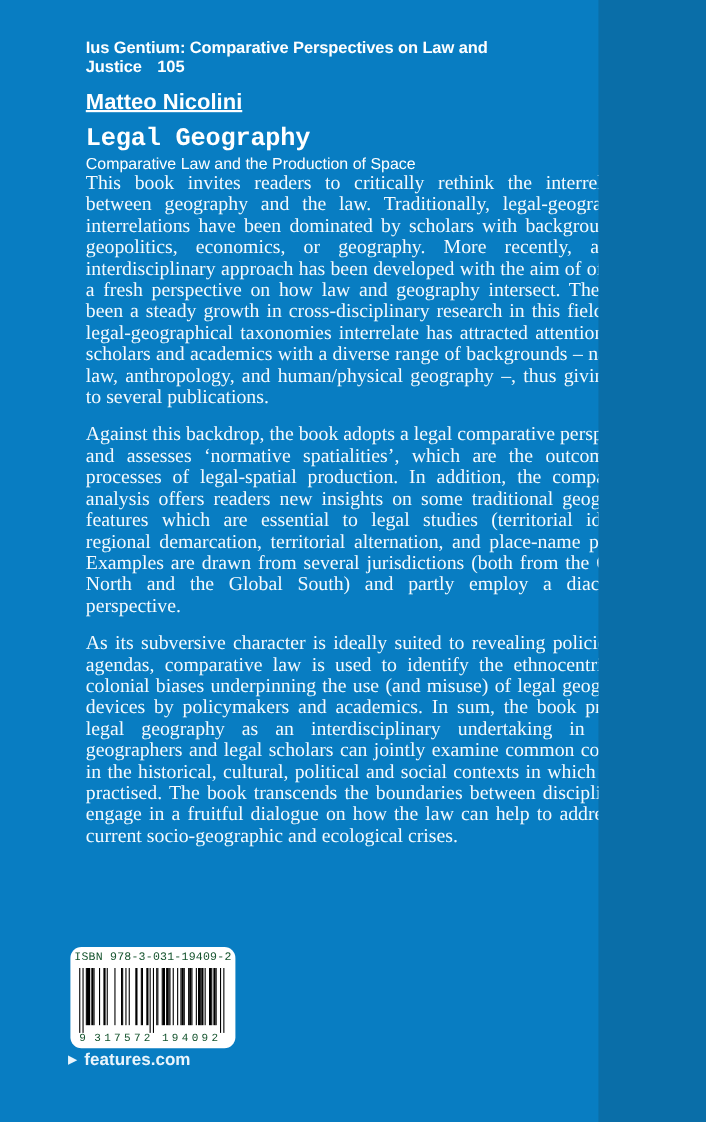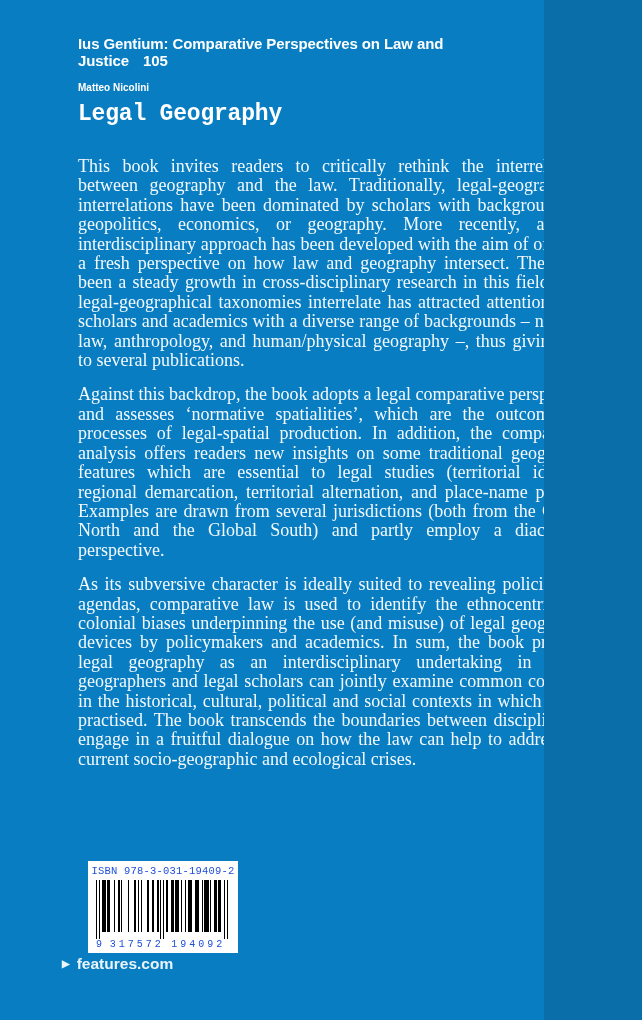--- a/index.html
+++ b/index.html
@@ -10,40 +10,40 @@
     background: #087dc2;
     overflow: hidden;
     color: #ffffff;
     font-family: "Liberation Sans", sans-serif;
   }
 
   
   .header { position: absolute; left: 78px; top: 35px; right: 40px; }
   .series { font-size: 15px; font-weight: bold; letter-spacing: -0.1px; }
   .series .vol { margin-left: 14px; }
-  .author { margin-top: 13px; font-size: 10px; font-weight: bold; }
+  .author { margin-top: 13px; font-size: 20px; font-weight: bold; text-decoration: underline; }
   .title  { margin: 8px 0 0; font-size: 23px; font-weight: bold; letter-spacing: -0.2px; line-height: 26px; font-family: Liberation Mono, monospace; }
   .subtitle { margin-top: 3px; font-size: 14.5px; font-weight: normal; }
 
   
   .blurb { position: absolute; left: 78px; top: 157px; width: 513px; }
   .blurb p {
     margin: 0 0 15px 0;
     font-family: "Liberation Serif", serif;
     font-size: 18px;
     line-height: 19.4px;
     text-align: justify;
     color: #f4fafe;
   }
 
   
   .barcode-box {
-    position: absolute; left: 88px; top: 861px;
+    position: absolute; left: 64px; top: 861px;
     width: 150px; height: 92px;
-    background: #ffffff; color: #1d4ed8;
+    background: #ffffff; color: #14532d; border-radius: 10px;
   }
   .isbn {
     position: absolute; top: 4px; left: 0; right: 0;
     text-align: center;
     font-family: "Liberation Mono", monospace;
     font-size: 10.5px; letter-spacing: 0.2px;
     white-space: nowrap;
   }
   .bars { position: absolute; left: 8px; top: 19px; display: flex; }
   .module { flex: none; width: 1.4px; height: 52px; }
@@ -69,20 +69,21 @@
 <body>
 
 <div class="cover">
 
   <div class="header">
     <div class="series">
       <span>Ius Gentium: Comparative Perspectives on Law and Justice</span><span class="vol">105</span>
     </div>
     <div class="author">Matteo Nicolini</div>
     <h1 class="title">Legal Geography</h1>
+    <div class="subtitle">Comparative Law and the Production of Space</div>
   </div>
 
   <div class="blurb">
     <p>This book invites readers to critically rethink the interrelations between geography and the law. Traditionally, legal-geographical interrelations have been dominated by scholars with backgrounds in geopolitics, economics, or geography. More recently, a new interdisciplinary approach has been developed with the aim of offering a fresh perspective on how law and geography intersect. There has been a steady growth in cross-disciplinary research in this field; how legal-geographical taxonomies interrelate has attracted attention from scholars and academics with a diverse range of backgrounds – namely, law, anthropology, and human/physical geography –, thus giving rise to several publications.</p>
     <p>Against this backdrop, the book adopts a legal comparative perspective and assesses ‘normative spatialities’, which are the outcomes of processes of legal-spatial production. In addition, the comparative analysis offers readers new insights on some traditional geographic features which are essential to legal studies (territorial identity, regional demarcation, territorial alternation, and place-name policy). Examples are drawn from several jurisdictions (both from the Global North and the Global South) and partly employ a diachronic perspective.</p>
     <p>As its subversive character is ideally suited to revealing policies and agendas, comparative law is used to identify the ethnocentric and colonial biases underpinning the use (and misuse) of legal geographic devices by policymakers and academics. In sum, the book presents legal geography as an interdisciplinary undertaking in which geographers and legal scholars can jointly examine common concepts in the historical, cultural, political and social contexts in which law is practised. The book transcends the boundaries between disciplines to engage in a fruitful dialogue on how the law can help to address the current socio-geographic and ecological crises.</p>
   </div>
 
   <div class="barcode-box">
     <div class="isbn">ISBN 978-3-031-19409-2</div>

